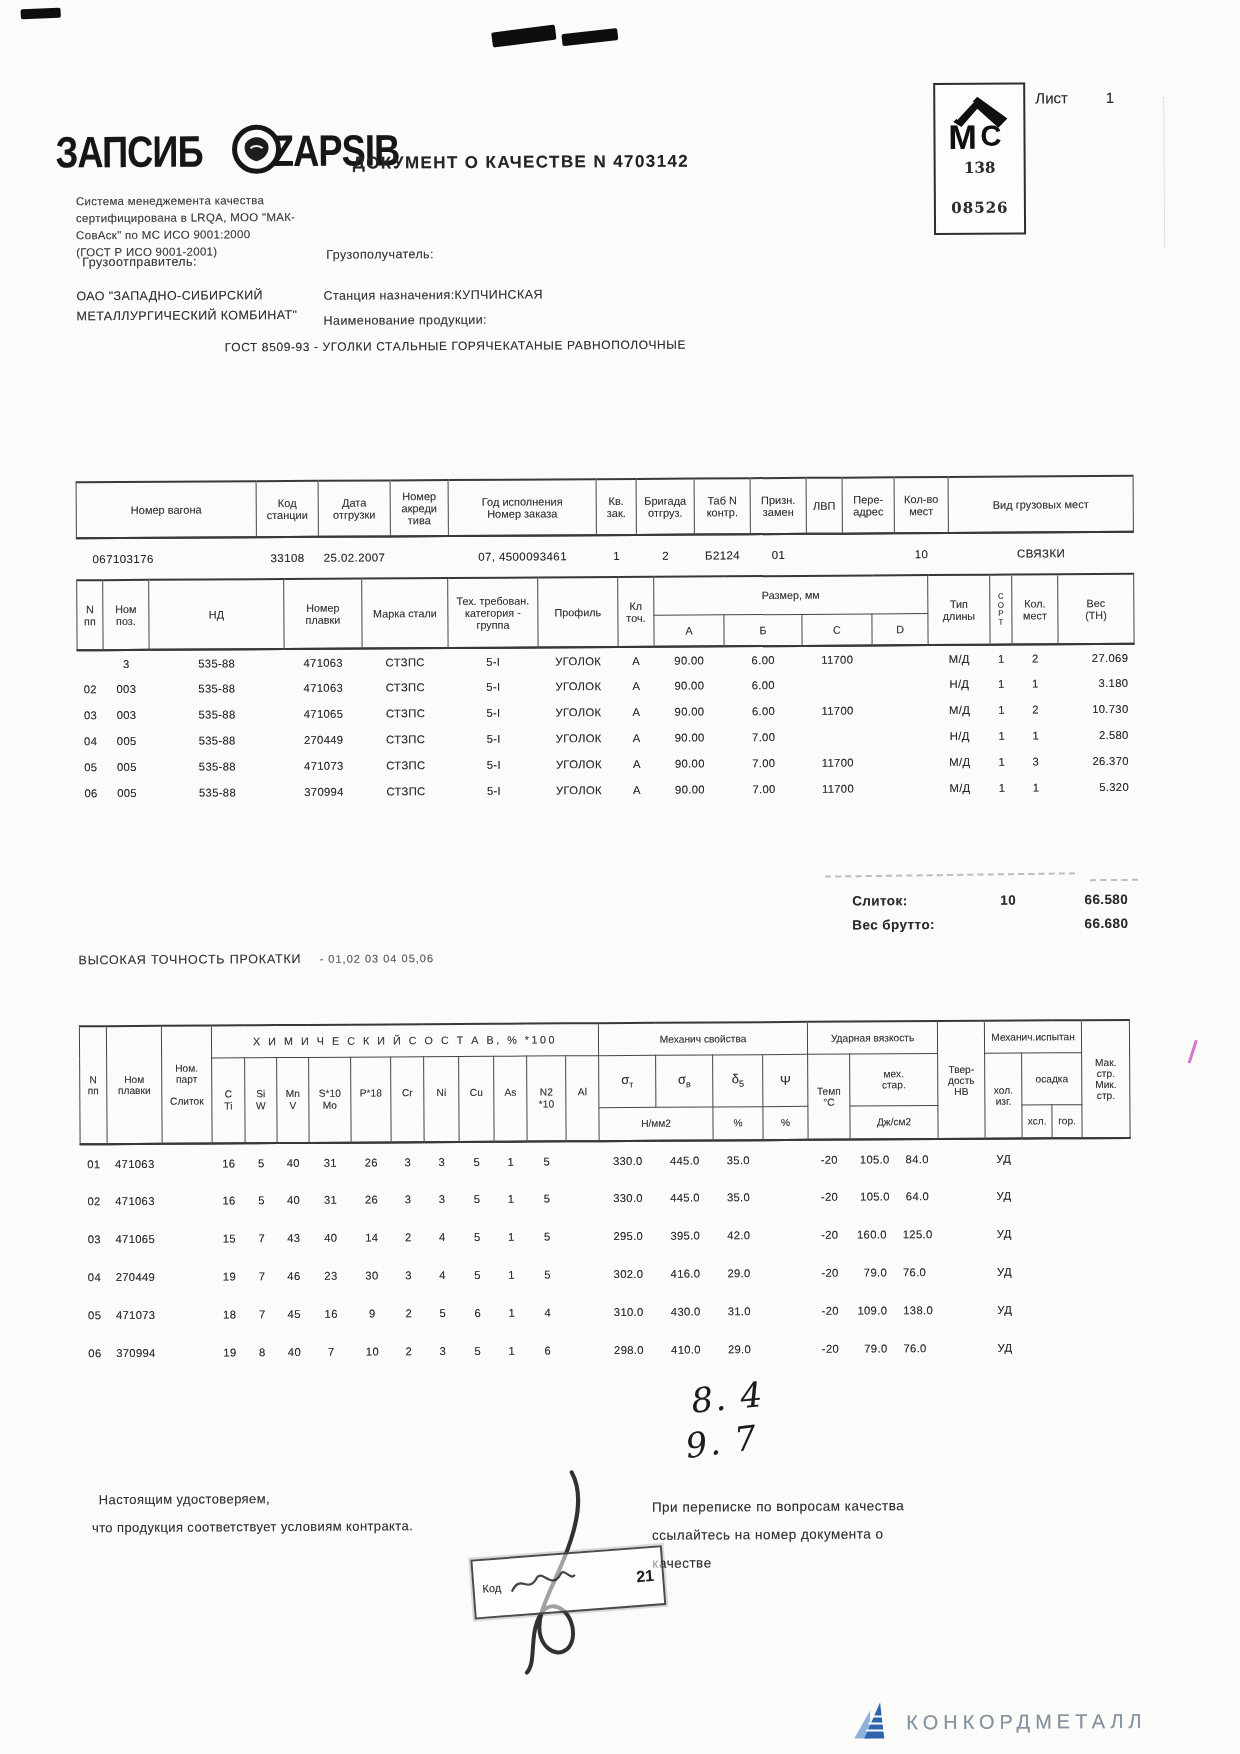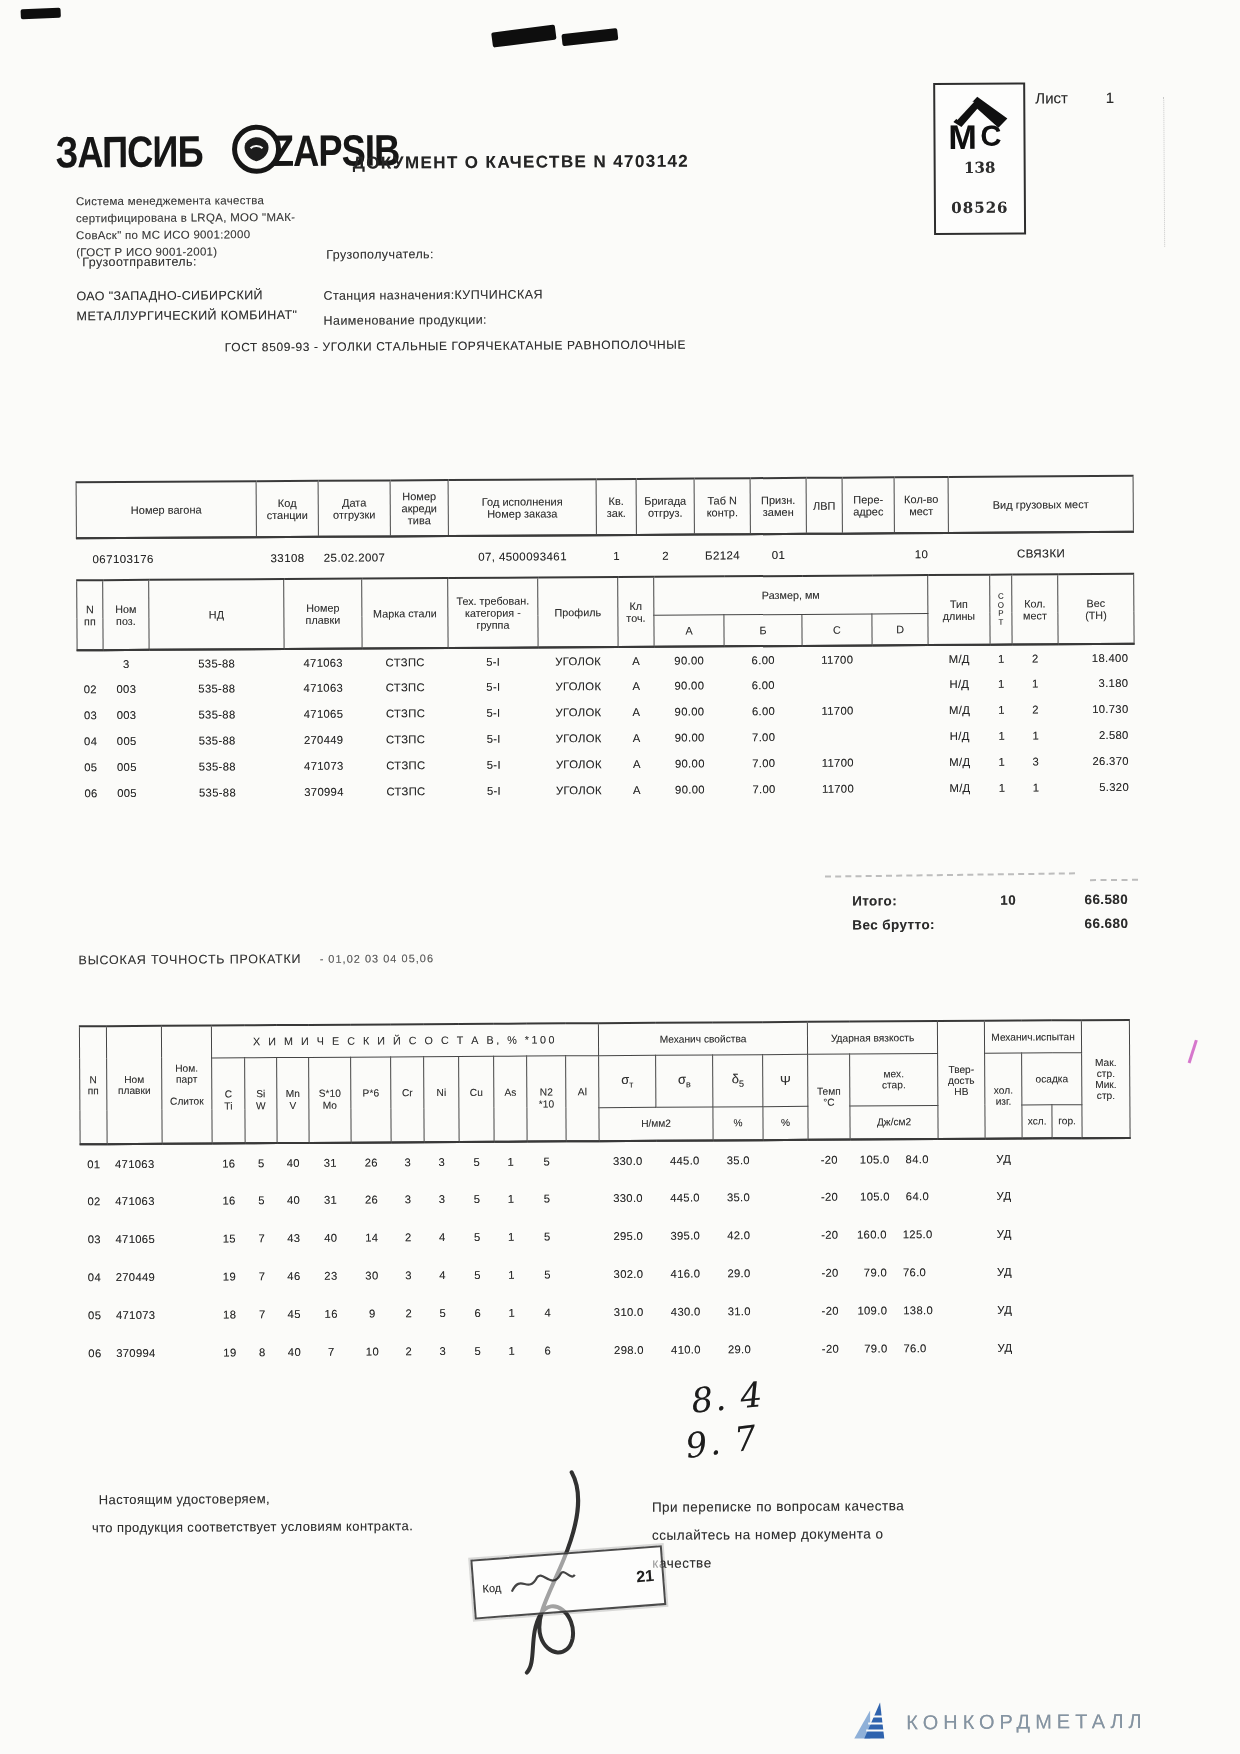--- a/index.html
+++ b/index.html
@@ -284,21 +284,21 @@
           <td>5-I</td>
           <td>УГОЛОК</td>
           <td>А</td>
           <td>90.00</td>
           <td>6.00</td>
           <td>11700</td>
           <td></td>
           <td>М/Д</td>
           <td>1</td>
           <td>2</td>
-          <td class="w">18.400</td>
+          <td class="w">27.069</td>
         </tr>
 
         <tr>
           <td>02</td>
           <td>003</td>
           <td>535-88</td>
           <td>471063</td>
           <td>СТЗПС</td>
           <td>5-I</td>
           <td>УГОЛОК</td>
@@ -388,21 +388,21 @@
           <td>1</td>
           <td class="w">5.320</td>
         </tr>
       </tbody>
   </table>
 
   <div class="abs dash" style="left:825px;top:876px;width:250px;transform:rotate(-0.4deg);"></div>
   <div class="abs dash" style="left:1090px;top:882px;width:48px;"></div>
 
   <div class="abs totals">
-    <div>Итого:</div>
+    <div>Слиток:</div>
     <div class="r">10</div>
     <div class="r">66.580</div>
     <div>Вес брутто:</div>
     <div class="r"></div>
     <div class="r">66.680</div>
   </div>
 
   <div class="abs precision">
     <span>ВЫСОКАЯ ТОЧНОСТЬ ПРОКАТКИ</span>
     <span class="det">-  01,02 03 04 05,06</span>
@@ -456,21 +456,21 @@
         <th rowspan="3" class="bb2">Мак.
 стр.
 Мик.
 стр.</th>
       </tr>
       <tr class="gb">
         <th rowspan="2" class="el bb2"><div>C</div><div class="b2">Ti</div></th>
         <th rowspan="2" class="el bb2"><div>Si</div><div class="b2">W</div></th>
         <th rowspan="2" class="el bb2"><div>Mn</div><div class="b2">V</div></th>
         <th rowspan="2" class="el bb2"><div>S*10</div><div class="b2">Mo</div></th>
-        <th rowspan="2" class="el bb2"><div>P*6</div><div class="b2"></div></th>
+        <th rowspan="2" class="el bb2"><div>P*18</div><div class="b2"></div></th>
         <th rowspan="2" class="el bb2"><div>Cr</div><div class="b2"></div></th>
         <th rowspan="2" class="el bb2"><div>Ni</div><div class="b2"></div></th>
         <th rowspan="2" class="el bb2"><div>Cu</div><div class="b2"></div></th>
         <th rowspan="2" class="el bb2"><div>As</div><div class="b2"></div></th>
         <th rowspan="2" class="el bb2"><div>N2</div><div class="b2">*10</div></th>
         <th rowspan="2" class="el bb2"><div>Al</div><div class="b2"></div></th>
         <th class="sym"><span>σ</span><sub>т</sub></th>
         <th class="sym"><span>σ</span><sub>в</sub></th>
         <th class="sym"><span>δ</span><sub>5</sub></th>
         <th class="sym">Ψ</th>

